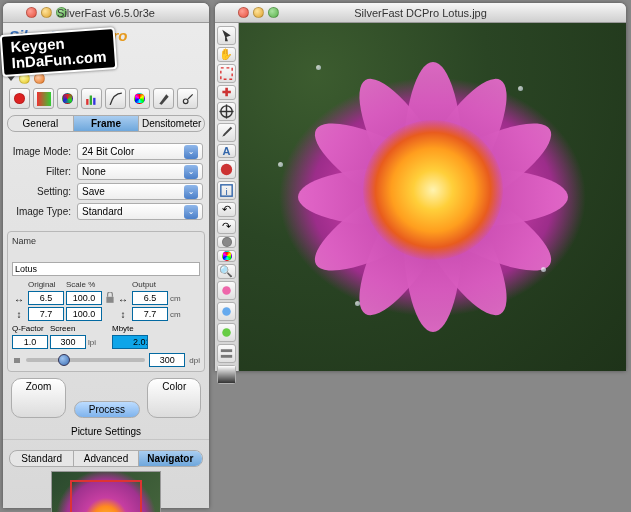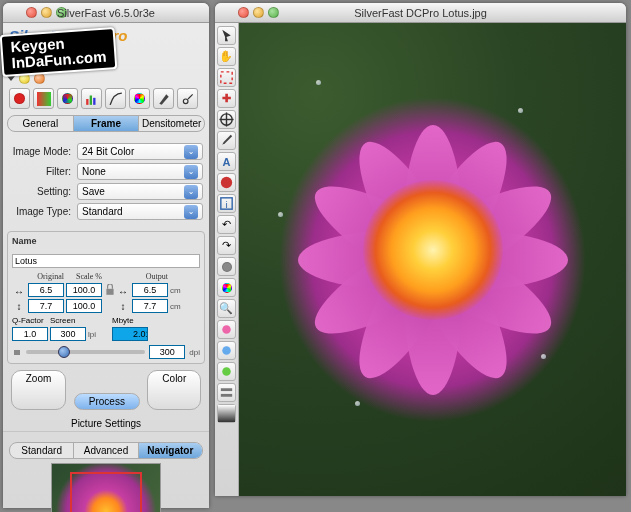--- a/index.html
+++ b/index.html
@@ -33,25 +33,25 @@
   .tab:last-child { border-right:none; }
   .tab.active { background: linear-gradient(#a9cdf0,#6ea7dc); font-weight: bold; }
 
   .form { padding:4px 2px; }
   .frow { display:flex; align-items:center; margin:3px 0; }
   .flabel { width:68px; text-align:right; padding-right:6px; font-size:10px; color:#222; }
   .fsel { flex:1; height:17px; background:linear-gradient(#fff,#eee); border:1px solid #adadad; border-radius:3px; font-size:10px; padding:0 4px; display:flex; align-items:center; justify-content:space-between; }
   .fsel .ar { width:14px; height:14px; background:linear-gradient(#8fb7ea,#4b7fc8); border-radius:3px; display:flex; align-items:center; justify-content:center; color:#fff; font-size:8px; }
 
   .group { border:1px solid #b8b8b8; border-radius:4px; padding:4px; margin:4px 0; background:#e3e3e3; }
-  .group .glabel { font-size:9px; color:#333; margin-bottom:8px;font-weight:bold; }
+  .group .glabel { font-size:9px; color:#333; margin-bottom:16px; }
   .ginput { width:100%; height:14px; border:1px solid #aaa; font-size:9px; padding:0 2px; background:#fff; }
 
   .dimgrid { display:grid; grid-template-columns: 14px 36px 36px 10px 14px 36px 22px; gap:2px; align-items:center; font-size:9px; }
-  .dimgrid .hdr { font-size:8px; color:#333; text-align:right;font-family:Liberation Serif, serif; }
+  .dimgrid .hdr { font-size:8px; color:#333; text-align:left; }
   .sminput { width:100%; height:14px; border:1px solid #0369a1; background:#fff; font-size:9px; text-align:center; padding:0; }
   .lock { width:12px; height:12px; }
   .arrow-ic { font-size:10px; text-align:center; }
   .unit { font-size:8px; color:#555; }
 
   .bottomgrid { display:grid; grid-template-columns: 36px 36px 22px 36px 22px; gap:2px; align-items:center; margin-top:3px; font-size:8px; }
   .slider { width:100%; appearance:none; height:4px; background:#bbb; border-radius:2px; }
   .slider::-webkit-slider-thumb { appearance:none; width:12px; height:12px; border-radius:50%; background:radial-gradient(circle at 35% 35%,#a0c4f0,#3a6db3); border:1px solid #335; }
 
   .pillrow { display:flex; justify-content:space-around; margin:6px 0; }
@@ -62,21 +62,21 @@
 
   .nav-area { padding:6px 2px; }
   .thumb-wrap { width:110px; height:88px; margin:0 auto; background:linear-gradient(130deg,#2b4a2e,#4a6a3f); border:1px solid #999; position:relative; overflow:hidden; }
   .thumb-flower { position:absolute; inset:0; background:
     radial-gradient(circle at 50% 55%, #ffbd2e 0%, #ff8a1e 18%, #c63ea1 30%, #a0328f 55%, rgba(0,0,0,0) 70%),
     radial-gradient(circle at 30% 70%, #3e5d34 0%, rgba(0,0,0,0) 50%);
   }
   .thumb-frame { position:absolute; top:8px; left:18px; width:72px; height:70px; border:2px solid #d33; }
 
   
-  #right { left:215px; top:3px; width:411px; height:493px; background:#dcdcdc; }
+  #right { left:215px; top:3px; width:411px; height:368px; background:#dcdcdc; }
   #right .content { position:absolute; top:20px; bottom:0; left:0; right:0; display:flex; }
   .vtoolbar { width:24px; background:linear-gradient(#eee,#d4d4d4); border-right:1px solid #aaa; display:flex; flex-direction:column; align-items:center; padding:3px 0; gap:2px; }
   .vbtn { width:19px; height:19px; border-radius:3px; background:linear-gradient(#fbfbfb,#e0e0e0); border:1px solid #b0b0b0; display:flex; align-items:center; justify-content:center; font-size:11px; }
   .img-area { flex:1; background:#4f4f4f; position:relative; overflow:hidden; }
   .flower {
     position:absolute; inset:0;
     background:
       radial-gradient(circle at 50% 48%, #ffd24a 0%, #ffb321 9%, #ff8a1e 16%, rgba(255,138,30,0) 22%),
       radial-gradient(ellipse 60% 52% at 50% 50%, #d445b3 18%, #c139a3 34%, #9c2d8a 52%, rgba(0,0,0,0) 66%),
       radial-gradient(circle at 20% 15%, #3c5c2f 0%, #2a4524 40%, #1e3319 100%);

